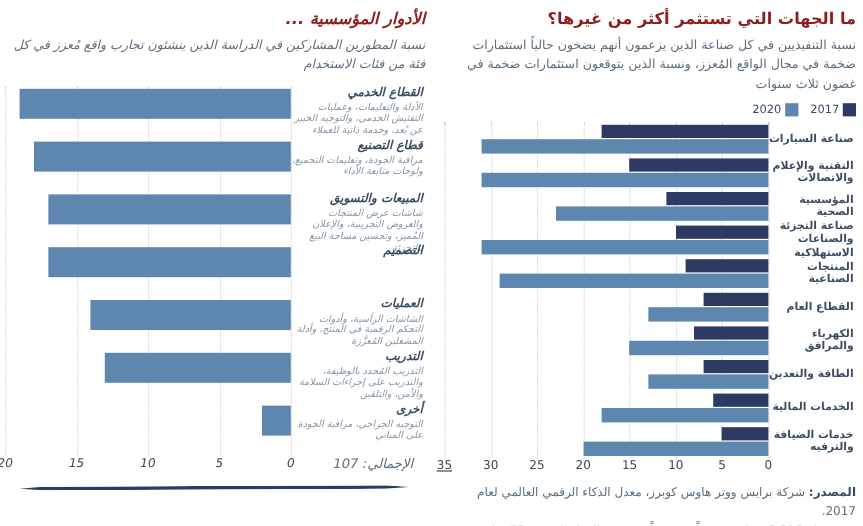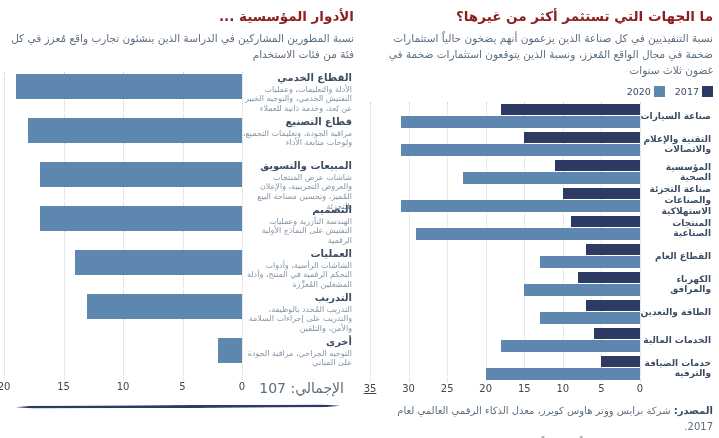--- a/index.html
+++ b/index.html
@@ -3,21 +3,21 @@
 <meta charset="utf-8">
 <style>
   * { margin:0; padding:0; box-sizing:border-box; }
   html,body { background:#ffffff; }
   body { font-family:"DejaVu Sans", sans-serif; }
   #page { position:relative; width:719px; height:438px; background:#fff; overflow:hidden; direction:rtl; }
 
   
   .panel { position:absolute; top:0; height:438px; }
   #panel-invest { right:0;  width:359px; padding:8px 6px 0 10px; }
-  #panel-roles  { left:0;   width:360px; padding:8px 6px 12px 4px; }
+  #panel-roles  { left:0;   width:360px; padding:8px 6px 12px 4px;font-style:italic; }
 
   .chart-title { font-size:13.5px; font-weight:bold; color:#8e1e1d; text-align:right; line-height:1.3; }
   .chart-subtitle { margin-top:4px; font-size:10.5px; color:#5d6e7e; text-align:right; line-height:1.55; }
 
   
   .legend { display:flex; justify-content:flex-start; gap:10px; margin-top:7px; height:13px; align-items:center; }
   .legend-item { display:flex; align-items:center; gap:3px;text-align:right; }
   .legend-label { font-size:9.5px; color:#3c4d63; }
   .legend-swatch { width:11px; height:11px; display:inline-block; }
 
@@ -42,21 +42,21 @@
 
   
   #rows-b { position:relative; z-index:1; }
   .group-b { display:flex; height:44px; align-items:flex-start; }
   .glabel-b { width:112px; text-align:right; padding-right:2px; line-height:1.15; }
   .gname-b { display:block; font-size:10px; font-weight:bold; color:#3c4d63; }
   .gdesc-b { display:block; font-size:8px; color:#8494a4; line-height:1.22; margin-top:1px; }
   .gbars-b { flex:1; direction:rtl; padding-top:2px; }
   .gbars-b .hbar { height:25px; display:block; }
 
-  .total-note { position:absolute; right:8px; top:0; font-size:14px; color:#5d6e7e; }
+  .total-note { position:absolute; right:8px; top:0; font-size:11px; color:#5d6e7e; }
   .brush-line { margin:10px 14px 0 12px; height:3px; background:#2c3a64; clip-path:polygon(0 50%, 6% 0, 94% 0, 100% 50%, 94% 100%, 6% 100%); transform:rotate(-0.25deg); }
 </style>
 </head>
 <body>
 
 <div id="page">
 
   <section class="panel" id="panel-invest">
     <h2 class="chart-title">ما الجهات التي تستثمر أكثر من غيرها؟</h2>
     <p class="chart-subtitle">نسبة التنفيذيين في كل صناعة الذين يزعمون أنهم يضخون حالياً استثمارات ضخمة في مجال الواقع المُعزز، ونسبة الذين يتوقعون استثمارات ضخمة في غضون ثلاث سنوات</p>
@@ -210,21 +210,20 @@
               <span class="gname-b">المبيعات والتسويق</span>
               <span class="gdesc-b">شاشات عرض المنتجات والعروض التجريبية، والإعلان المُميز، وتحسين مساحة البيع بالتجزئة</span>
             </div>
             <div class="gbars-b">
               <div class="hbar" style="width: 85%; background: rgb(93, 135, 174);"></div>
             </div>
           </div>
           <div class="group-b">
             <div class="glabel-b">
               <span class="gname-b">التصميم</span>
-              <span class="gdesc-b">الهندسة التآزرية وعمليات التفتيش على النماذج الأولية الرقمية</span>
             </div>
             <div class="gbars-b">
               <div class="hbar" style="width: 85%; background: rgb(93, 135, 174);"></div>
             </div>
           </div>
           <div class="group-b">
             <div class="glabel-b">
               <span class="gname-b">العمليات</span>
               <span class="gdesc-b">الشاشات الرأسية، وأدوات التحكم الرقمية في المنتج، وأدلة المشغلين المُعزَّزة</span>
             </div>

